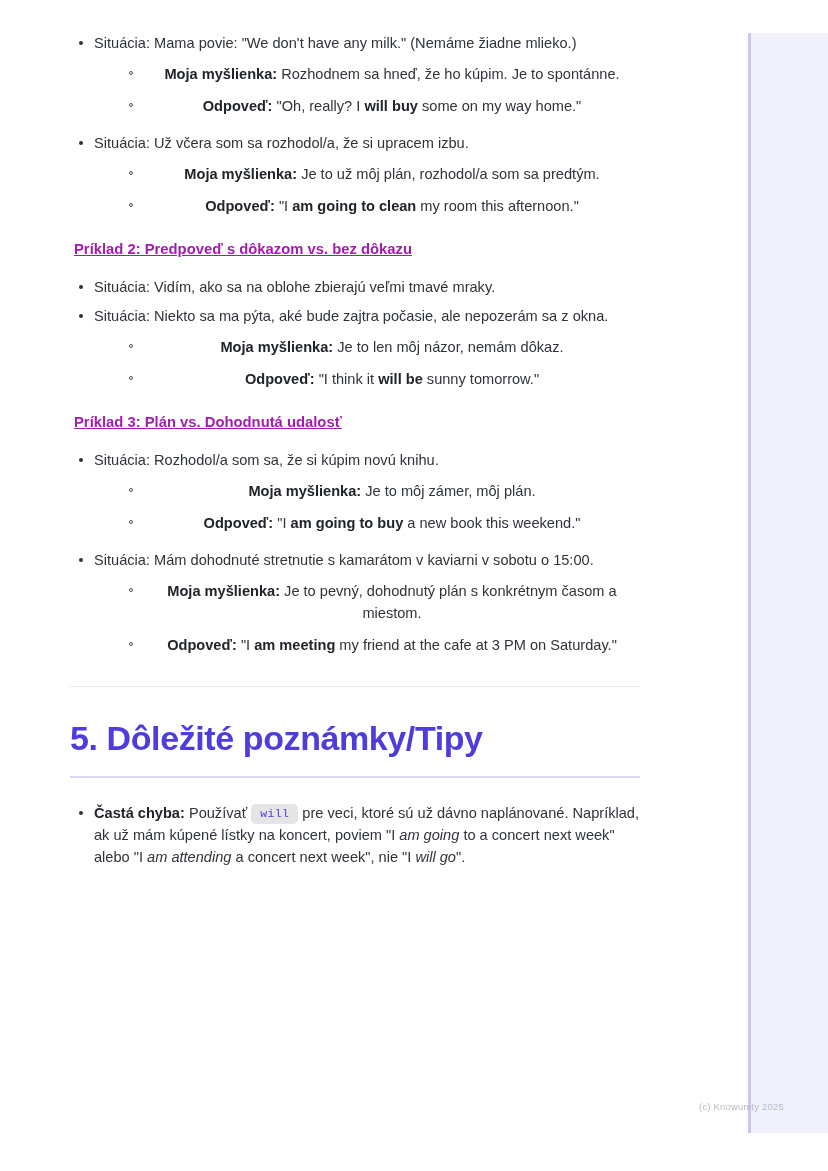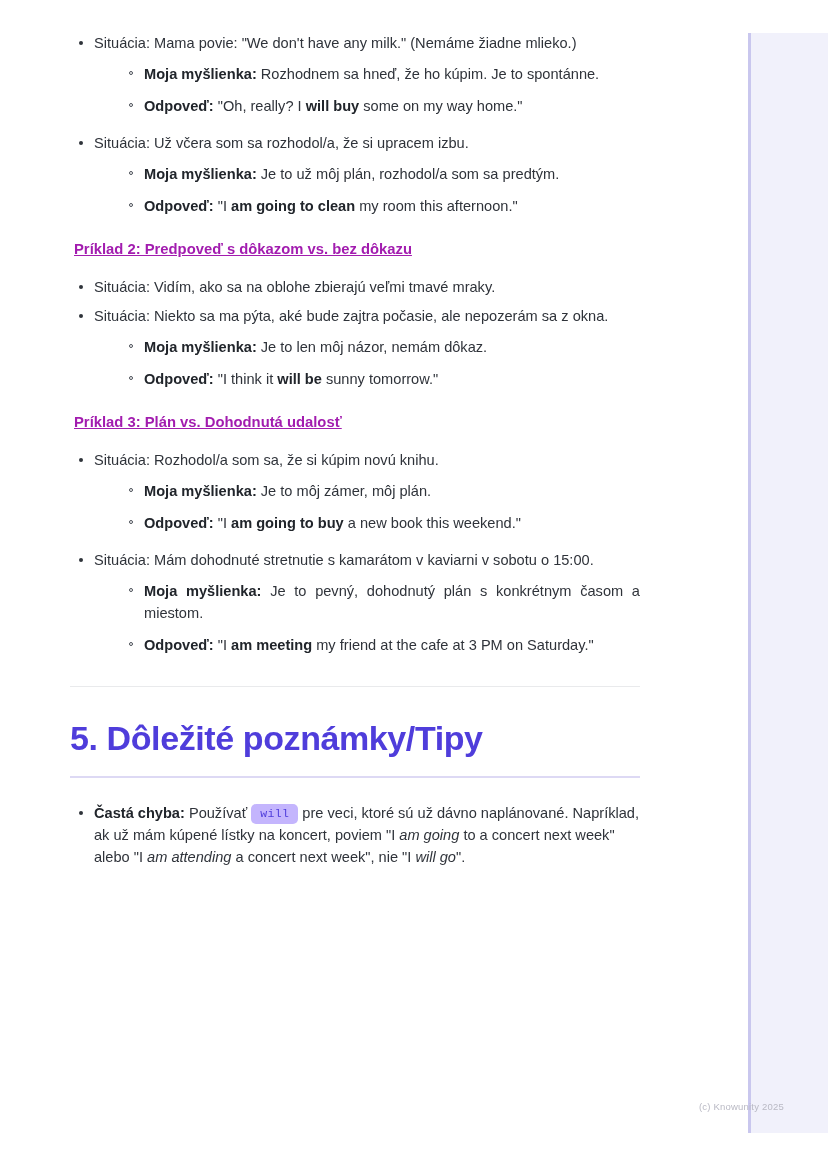--- a/index.html
+++ b/index.html
@@ -62,20 +62,21 @@
     width: 4px;
     height: 4px;
     border-radius: 50%;
     background: #2f333a;
   }
 
   ul.lvl2 {
     list-style: none;
     margin: 9px 0 14px 0;
     padding: 0;
+    text-align: center;
   }
   ul.lvl2 > li.subitem {
     position: relative;
     padding-left: 25px;
     margin: 0 0 10px 0;
   }
   ul.lvl2 > li.subitem:last-child {
     margin-bottom: 0;
   }
   ul.lvl2 > li.subitem::before {
@@ -131,21 +132,21 @@
     color: #4f3ddb;
     letter-spacing: -0.4px;
     margin: 30px 0 0 0;
     line-height: 1.25;
   }
 
   
   code.chip {
     font-family: "Liberation Mono", "DejaVu Sans Mono", monospace;
     font-size: 11.5px;
-    background: #c4b5fd;
+    background: #e5e5e5;
     color: #4f3ddb;
     border-radius: 5px;
     padding: 3px 9px 4px 9px;
     margin: 16px 4px;
     white-space: nowrap;
     vertical-align: 1px;
     letter-spacing: 0.4px;
   }
 
   

